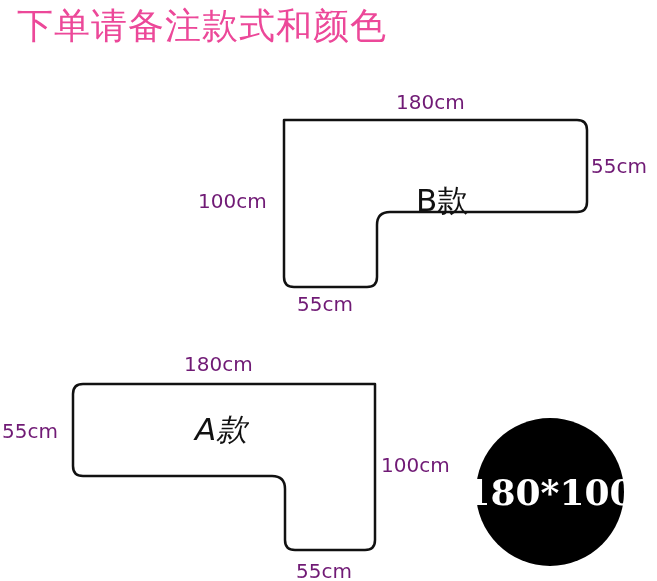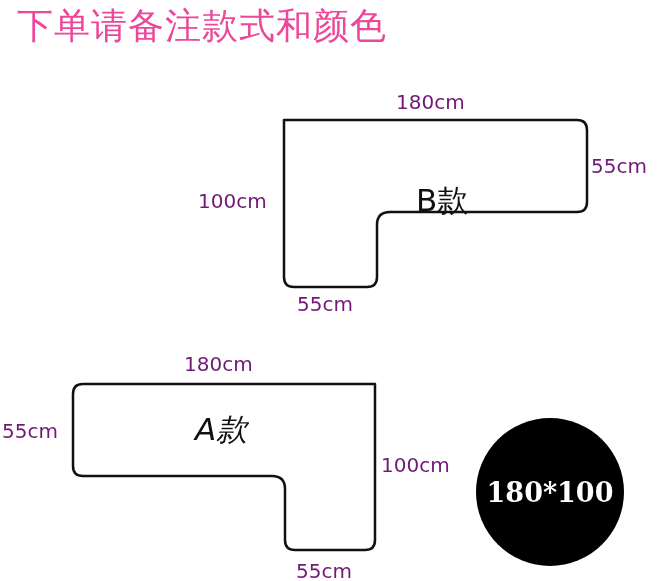--- a/index.html
+++ b/index.html
@@ -7,21 +7,21 @@
          font-family:"DejaVu Sans", "Liberation Sans", sans-serif; color:#111; }
   .title { position:absolute; left:17px; top:2px; font-size:36px; font-weight:500;
            letter-spacing:1px; color:#ec4899; white-space:nowrap; }
   svg.canvas { position:absolute; left:0; top:0; }
   .lbl { position:absolute; font-size:20px; color:#701a75; white-space:nowrap; line-height:1; }
   .name { position:absolute; font-size:31px; color:#111; white-space:nowrap; line-height:1; }
   .badge { position:absolute; left:476px; top:418px; width:148px; height:148px;
            border-radius:50%; background:#000; display:flex; align-items:center;
            justify-content:center; }
   .badge span { color:#fff; font-family:"DejaVu Serif", "Liberation Serif", serif;
-                font-weight:bold; font-size:27px; letter-spacing:0px; }
+                font-weight:bold; font-size:36px; letter-spacing:0px; }
 </style>
 </head>
 <body>
 
 <div class="title">下单请备注款式和颜色</div>
 
 <svg class="canvas" width="657" height="581" viewBox="0 0 657 581">
 
   <path d="M284,120 L577,120 Q587,120 587,130 L587,202 Q587,212 577,212
            L390,212 Q377,212 377,225 L377,277 Q377,287 367,287

